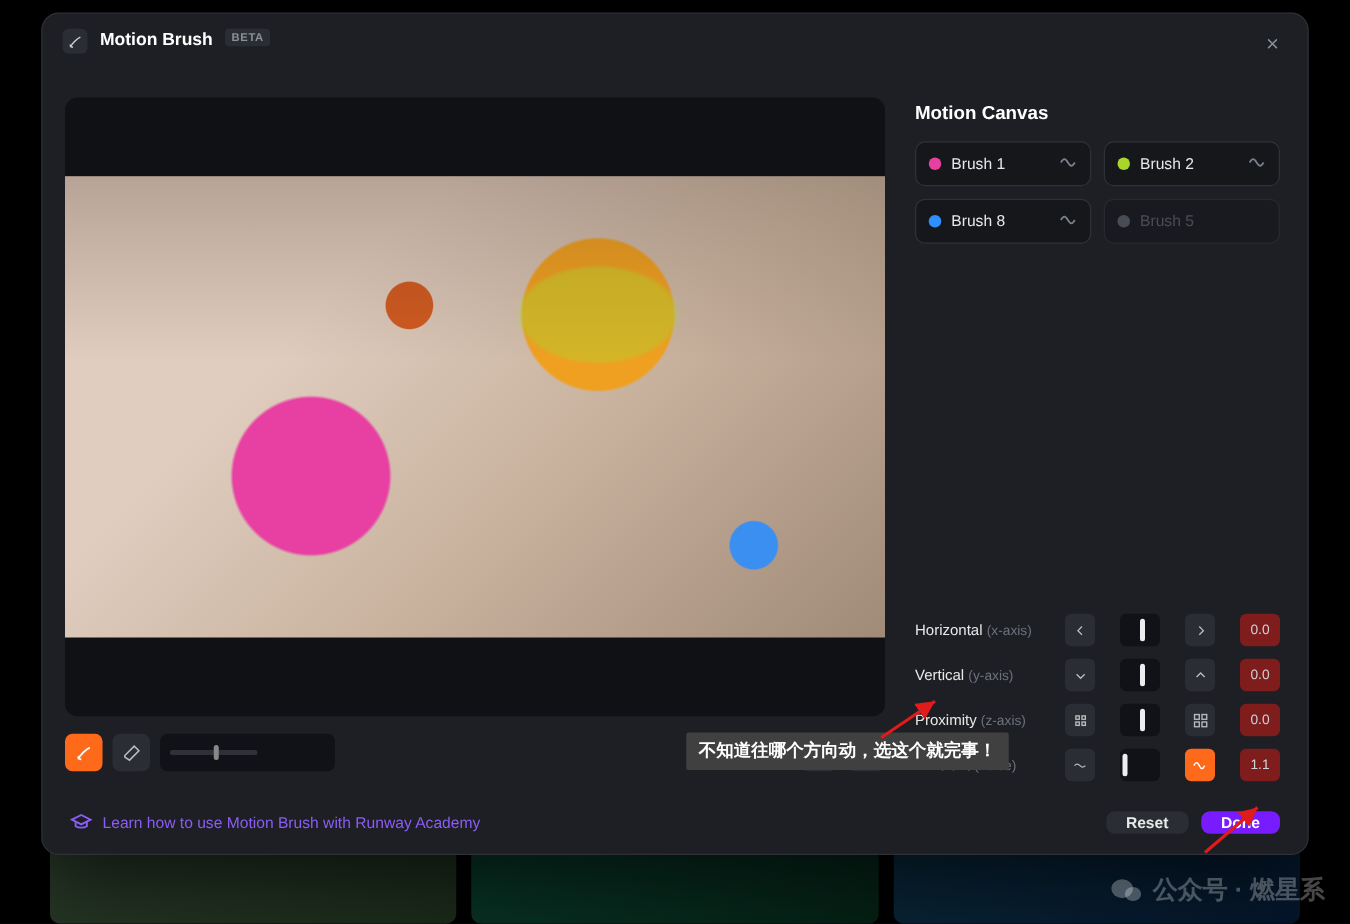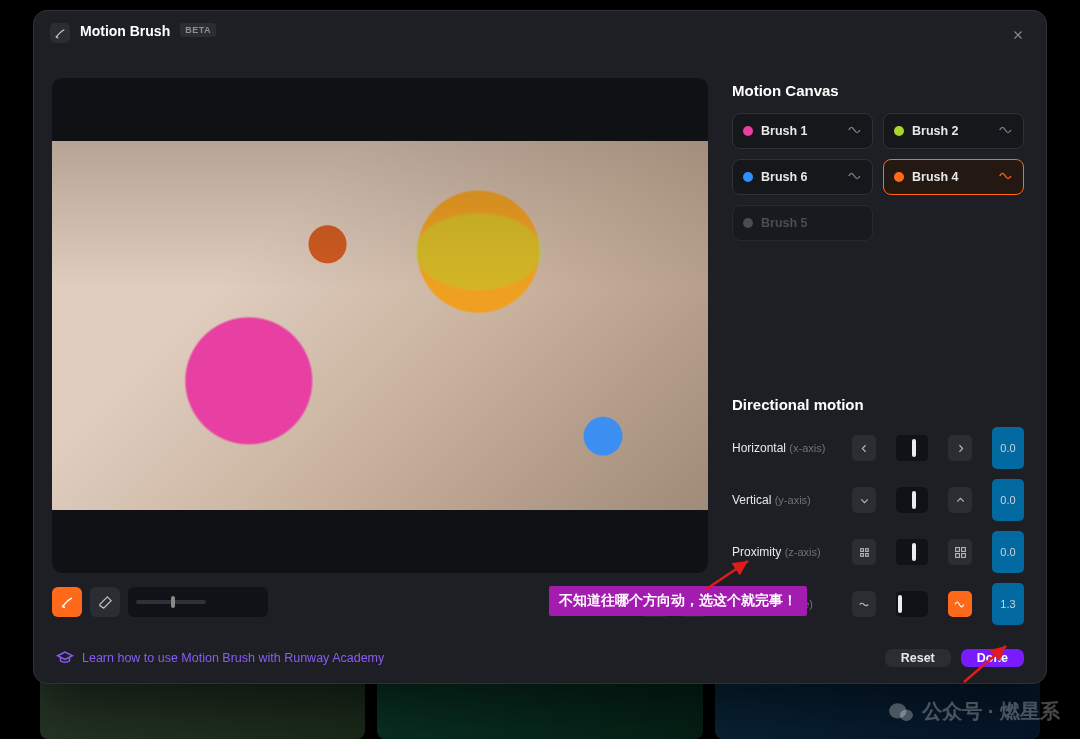--- a/index.html
+++ b/index.html
@@ -45,42 +45,42 @@
   .canvas-toolbar{display:flex;align-items:center;gap:8px;padding:14px 0 18px;}
   .sq-btn{width:30px;height:30px;border-radius:6px;background:#2a2d34;display:flex;align-items:center;justify-content:center;color:#bbb;cursor:pointer;font-size:14px;}
   .sq-btn.orange{background:#ff6a1a;color:#fff;}
   .slider-stub{height:30px;background:#101217;border-radius:6px;display:flex;align-items:center;padding:0 8px;width:140px;}
   .slider-track{width:70px;height:4px;background:#2e3238;border-radius:2px;position:relative;}
   .slider-thumb{position:absolute;top:-4px;left:50%;width:4px;height:12px;background:#888;border-radius:2px;}
   .spacer{flex:1;}
   .right{width:320px;padding:18px 22px 0 6px;display:flex;flex-direction:column;}
   .sec-title{font-size:15px;font-weight:700;color:#fff;margin:4px 0 14px;}
   .brush-grid{display:grid;grid-template-columns:1fr 1fr;gap:10px;margin-bottom:18px;}
-  .brush-btn{height:36px;border-radius:8px;border:1px solid #2e3238;background:#15171b;display:flex;align-items:center;gap:8px;padding:0 10px;cursor:pointer;font-size:12.5px;color:#e8e8e8;font-weight:bold;}
+  .brush-btn{height:36px;border-radius:8px;border:1px solid #2e3238;background:#15171b;display:flex;align-items:center;gap:8px;padding:0 10px;cursor:pointer;font-size:12.5px;color:#e8e8e8;}
   .brush-btn.active{border-color:#ff6a1a;background:#241812;}
   .brush-btn.disabled{opacity:.55;cursor:default;color:#6c727d;grid-column:span 1;border-style:solid;}
   .b-dot{width:10px;height:10px;border-radius:50%;}
   .b-wave{margin-left:auto;color:#7a818d;font-size:11px;}
   .brush-btn.active .b-wave{color:#ff6a1a;}
   .dir-sec{margin-top:auto;}
   .dir-row{display:flex;align-items:center;gap:20px;margin-bottom:10px;}
   .dir-label{width:100px;font-size:12px;color:#e8e8e8;}
   .dir-label .axis{color:#6c727d;font-size:11px;}
   .mini{width:24px;height:26px;border-radius:5px;background:#2a2d34;display:flex;align-items:center;justify-content:center;color:#bbb;font-size:12px;cursor:pointer;}
   .mini.orange{background:#ff6a1a;color:#fff;}
   .dir-track{flex:1;height:26px;background:#101217;border-radius:5px;position:relative;display:flex;align-items:center;padding:0 2px;}
   .dir-thumb{width:4px;height:18px;background:#ecedef;border-radius:2px;position:absolute;}
-  .val-box{width:32px;height:42px;border-radius:5px;background:#0369a1;color:#cfd3da;font-size:11px;display:flex;align-items:center;justify-content:center;}
+  .val-box{width:32px;height:26px;border-radius:5px;background:#7f1d1d;color:#cfd3da;font-size:11px;display:flex;align-items:center;justify-content:center;}
   .footer{display:flex;align-items:center;padding:14px 22px 16px 22px;}
   .learn{color:#8b5cf6;font-size:12.5px;display:flex;align-items:center;gap:8px;cursor:pointer;}
   .cap{width:18px;height:18px;color:#8b5cf6;}
   .foot-btn{padding:0 16px;height:18px;border-radius:7px;font-size:12.5px;font-weight:600;display:flex;align-items:center;cursor:pointer;}
   .reset-btn{background:#2a2d34;color:#e8e8e8;margin-left:auto;margin-right:10px;}
   .done-btn{background:#781cff;color:#fff;}
-  .annot-box{position:absolute;left:549px;top:586px;background:#a21caf;color:#fff;font-size:14px;font-weight:600;padding:6px 10px;border-radius:2px;z-index:20;white-space:nowrap;}
+  .annot-box{position:absolute;left:549px;top:586px;background:#404040;color:#fff;font-size:14px;font-weight:600;padding:6px 10px;border-radius:2px;z-index:20;white-space:nowrap;}
   .arrow{position:absolute;z-index:21;}
   .arrow svg{display:block;}
   .watermark{position:absolute;right:20px;bottom:14px;display:flex;align-items:center;gap:8px;color:rgba(255,255,255,.28);font-size:20px;font-weight:700;z-index:5;}
   .wm-ico{width:26px;height:22px;}
 </style>
 </head>
 <body>
 
 <div class="bg-strip">
   <div class="bg-card"></div>
@@ -152,40 +152,32 @@
           </div>
           <div class="brush-btn">
             <span class="b-dot" style="background:#a8d62a"></span>
             <span>Brush 2</span>
             <span class="b-wave"><svg width="14" height="10" viewBox="0 0 20 12" fill="none" stroke="currentColor" stroke-width="2">
                 <path d="M1 6c3-5 5-5 8 0s5 5 8 0"></path>
               </svg></span>
           </div>
           <div class="brush-btn">
             <span class="b-dot" style="background:#2e90ff"></span>
-            <span>Brush 6</span>
+            <span>Brush 8</span>
             <span class="b-wave"><svg width="14" height="10" viewBox="0 0 20 12" fill="none" stroke="currentColor" stroke-width="2">
                 <path d="M1 6c3-5 5-5 8 0s5 5 8 0"></path>
               </svg></span>
           </div>
-          <div class="brush-btn active">
-            <span class="b-dot" style="background:#ff6a1a"></span>
-            <span>Brush 4</span>
-            <span class="b-wave"><svg width="14" height="10" viewBox="0 0 20 12" fill="none" stroke="currentColor" stroke-width="2">
-                <path d="M1 6c3-5 5-5 8 0s5 5 8 0"></path>
-              </svg></span>
-          </div>
           <div class="brush-btn disabled">
             <span class="b-dot" style="background:#6c727d"></span>
             <span>Brush 5</span>
           </div>
         </div>
 
       <div class="dir-sec">
-        <div class="sec-title">Directional motion</div>
         <div id="dir-rows">
             <div class="dir-row">
               <div class="dir-label">Horizontal <span class="axis">(x-axis)</span></div>
               <div class="mini">
                 <svg width="13" height="13" viewBox="0 0 24 24" fill="none" stroke="currentColor" stroke-width="2">
                   <path d="M14 6l-6 6 6 6"></path>
                 </svg>
               </div>
               <div class="dir-track">
                 <div class="dir-thumb" style="left:50%"></div>
@@ -245,21 +237,21 @@
                 </svg>
               </div>
               <div class="dir-track">
                 <div class="dir-thumb" style="left:6%"></div>
               </div>
               <div class="mini orange">
                 <svg width="13" height="13" viewBox="0 0 24 24" fill="none" stroke="currentColor" stroke-width="2">
                   <path d="M2 12c3-6 5-6 8 0s5 6 8 0"></path>
                 </svg>
               </div>
-              <div class="val-box">1.3</div>
+              <div class="val-box">1.1</div>
             </div>
           </div>
       </div>
     </div>
   </div>
 
   <div class="footer">
     <div class="learn">
       <svg class="cap" viewBox="0 0 24 24" fill="none" stroke="currentColor" stroke-width="2">
           <path d="M2 9l10-5 10 5-10 5z"></path>

